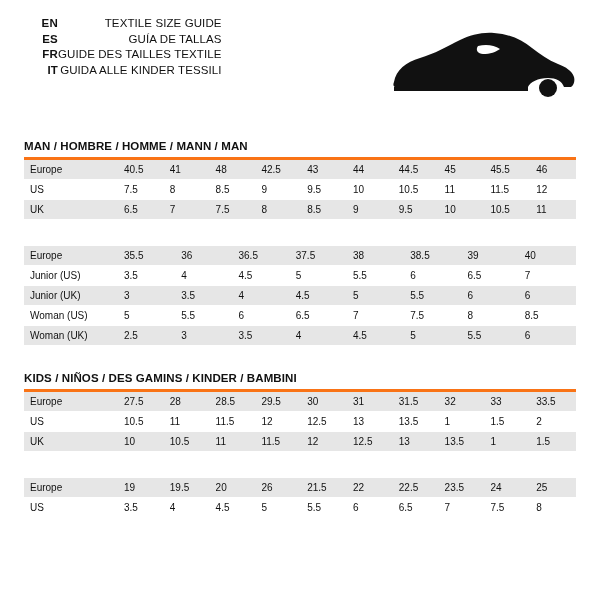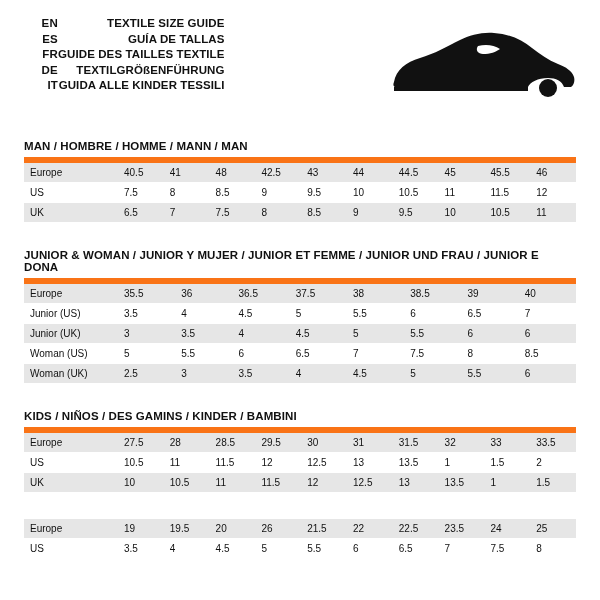--- a/index.html
+++ b/index.html
@@ -37,21 +37,21 @@
     padding: 0 0 4px 0;
     vertical-align: top;
     white-space: nowrap;
   }
   .lang-code {
     width: 34px;
     font-weight: bold;
     letter-spacing: 0.2px;
   }
   .lang-text {
-    font-weight: bold;
+    font-weight: normal;
     letter-spacing: 0.1px;
     margin-top: 31px;
   }
   .shoe-wrap {
     position: absolute;
     right: 0px;
     top: 14px;
     width: 190px;
     height: 72px;
   }
@@ -67,21 +67,21 @@
 
   
   .section {
     margin-top: 26px;
   }
   .section-title {
     font-size: 11.5px;
     font-weight: bold;
     letter-spacing: 0.1px;
     padding-bottom: 5px;
-    border-bottom: 6px solid #f97316;
+    border-bottom: 3px solid #f97316;
     margin: 0 0 0 0;
   }
   table.size {
     border-collapse: collapse;
     width: 100%;
     table-layout: fixed;
     font-size: 10px;
   }
   table.size td {
     padding: 4px 0 4px 6px;
@@ -108,24 +108,20 @@
           <td class="lang-code">EN</td>
           <td class="lang-text">TEXTILE SIZE GUIDE</td>
         </tr>
         <tr>
           <td class="lang-code">ES</td>
           <td class="lang-text">GUÍA DE TALLAS</td>
         </tr>
         <tr>
           <td class="lang-code">FR</td>
           <td class="lang-text">GUIDE DES TAILLES TEXTILE</td>
-        </tr>
-        <tr>
-          <td class="lang-code">DE</td>
-          <td class="lang-text">TEXTILGRÖßENFÜHRUNG</td>
         </tr>
         <tr>
           <td class="lang-code">IT</td>
           <td class="lang-text">GUIDA ALLE KINDER TESSILI</td>
         </tr>
       </tbody>
     </table>
 
     <div class="shoe-wrap">
       <svg width="190" height="72" viewBox="0 0 190 72" xmlns="http://www.w3.org/2000/svg">
@@ -179,21 +175,20 @@
           <td>9.5</td>
           <td>10</td>
           <td>10.5</td>
           <td>11</td>
         </tr>
       </tbody>
     </table>
   </div>
 
   <div class="section">
-    <div class="section-title">JUNIOR &amp; WOMAN / JUNIOR Y MUJER / JUNIOR ET FEMME / JUNIOR UND FRAU / JUNIOR E DONA</div>
     <table class="size">
       <tbody>
         <tr class="shaded">
           <td class="label">Europe</td>
           <td>35.5</td>
           <td>36</td>
           <td>36.5</td>
           <td>37.5</td>
           <td>38</td>
           <td>38.5</td>

